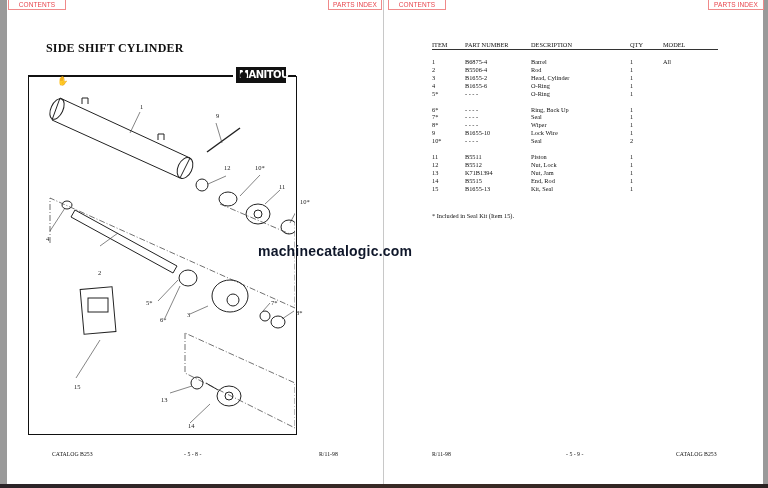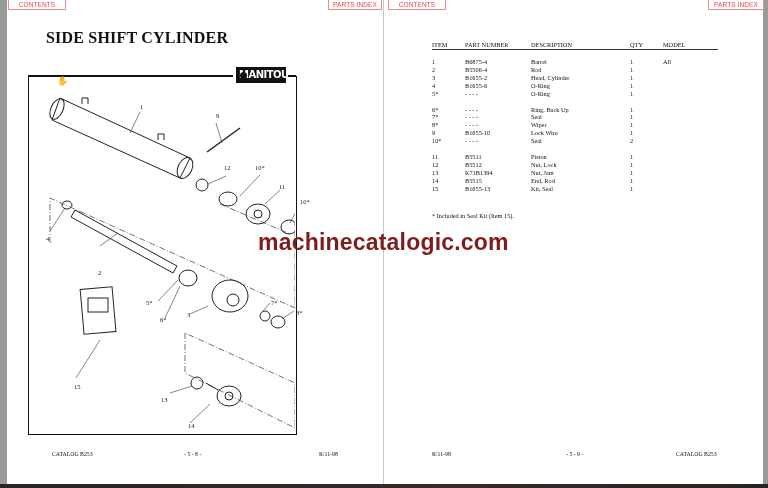--- a/index.html
+++ b/index.html
@@ -5,38 +5,38 @@
   html, body { margin:0; padding:0; }
   body { width:768px; height:488px; overflow:hidden; background:#999; position:relative; font-family:"Liberation Serif", serif; }
   .left-gutter { position:absolute; left:0; top:0; width:7px; height:488px; background:#9a9a9a; }
   .right-gutter { position:absolute; right:0; top:0; width:5px; height:488px; background:#9a9a9a; }
   .bottom-bar { position:absolute; left:0; bottom:0; width:768px; height:4px; background:linear-gradient(90deg,#2b2428,#3a2a24 60%,#2a2222); }
   .page { position:absolute; top:0; height:484px; background:#fff; }
   .page.left { left:7px; width:376px; }
   .page.right { left:384px; width:379px; }
   .divider { position:absolute; left:383px; top:0; width:1px; height:484px; background:#c8c8c8; }
   .navbtn { position:absolute; top:0; height:9px; border:1px solid #f08a8a; border-top:none; background:#fff; color:#e8454d; font-family:"Liberation Sans", sans-serif; font-size:6.5px; line-height:9px; text-align:center; letter-spacing:0.1px; cursor:pointer; }
-  .title { position:absolute; left:46px; top:29px; font-weight:bold; font-size:16px; color:#111; letter-spacing:0.2px; }
+  .title { position:absolute; left:46px; top:41px; font-weight:bold; font-size:12px; color:#111; letter-spacing:0.2px; }
   .frame { position:absolute; left:28px; top:76px; width:267px; height:358px; border:1.5px solid #111; border-top:none; }
   .frame-top { position:absolute; left:28px; top:75px; width:205px; height:1.5px; background:#111; }
   .frame-top2 { position:absolute; left:285px; top:75px; width:11px; height:1.5px; background:#111; }
   .logo { position:absolute; left:236px; top:67px; width:50px; height:16px; background:#111; color:#fff; font-family:"DejaVu Sans", sans-serif; font-weight:bold; font-size:10px; line-height:16px; letter-spacing:-0.5px; display:flex; align-items:center; }
   .logo .gear { width:13px; height:13px; margin:0 2px 0 1px; border-radius:50%; background:#fff; position:relative; }
   .logo .gear::after { content:""; position:absolute; left:3px; top:3px; width:7px; height:7px; border-radius:50%; background:#111; }
   .hand { position:absolute; left:57px; top:76px; font-size:9px; color:#333; }
   svg.diagram { position:absolute; left:30px; top:78px; }
   .callout { position:absolute; font-size:6.5px; color:#222; }
   table.parts { position:absolute; left:432px; top:40px; border-collapse:collapse; font-size:6.3px; color:#111; }
   table.parts th { font-weight:normal; text-align:left; padding:0 0 1px 0; border-bottom:1px solid #333; height:8px; }
   table.parts td { padding:0; height:7.9px; line-height:7.9px; white-space:nowrap; }
   .c-item { width:33px; } .c-pn { width:66px; } .c-desc { width:99px; } .c-qty { width:33px; } .c-model { width:55px; }
   tr.gap td { height:8px; }
   .footnote { position:absolute; left:432px; top:212px; font-size:6.3px; color:#111; }
   .footer { position:absolute; top:451px; font-size:5.8px; color:#111; }
-  .watermark { position:absolute; left:258px; top:229px; font-family:"Liberation Sans", sans-serif; font-weight:bold; font-size:23px; color:#7f1d1d; letter-spacing:0.2px; }
+  .watermark { position:absolute; left:258px; top:243px; font-family:"Liberation Sans", sans-serif; font-weight:bold; font-size:14px; color:#0f172a; letter-spacing:0.2px; }
 </style>
 </head>
 <body>
 
 <div class="left-gutter"></div>
 <div class="right-gutter"></div>
 
 <div class="page left"></div>
 <div class="page right"></div>
 <div class="divider"></div>

